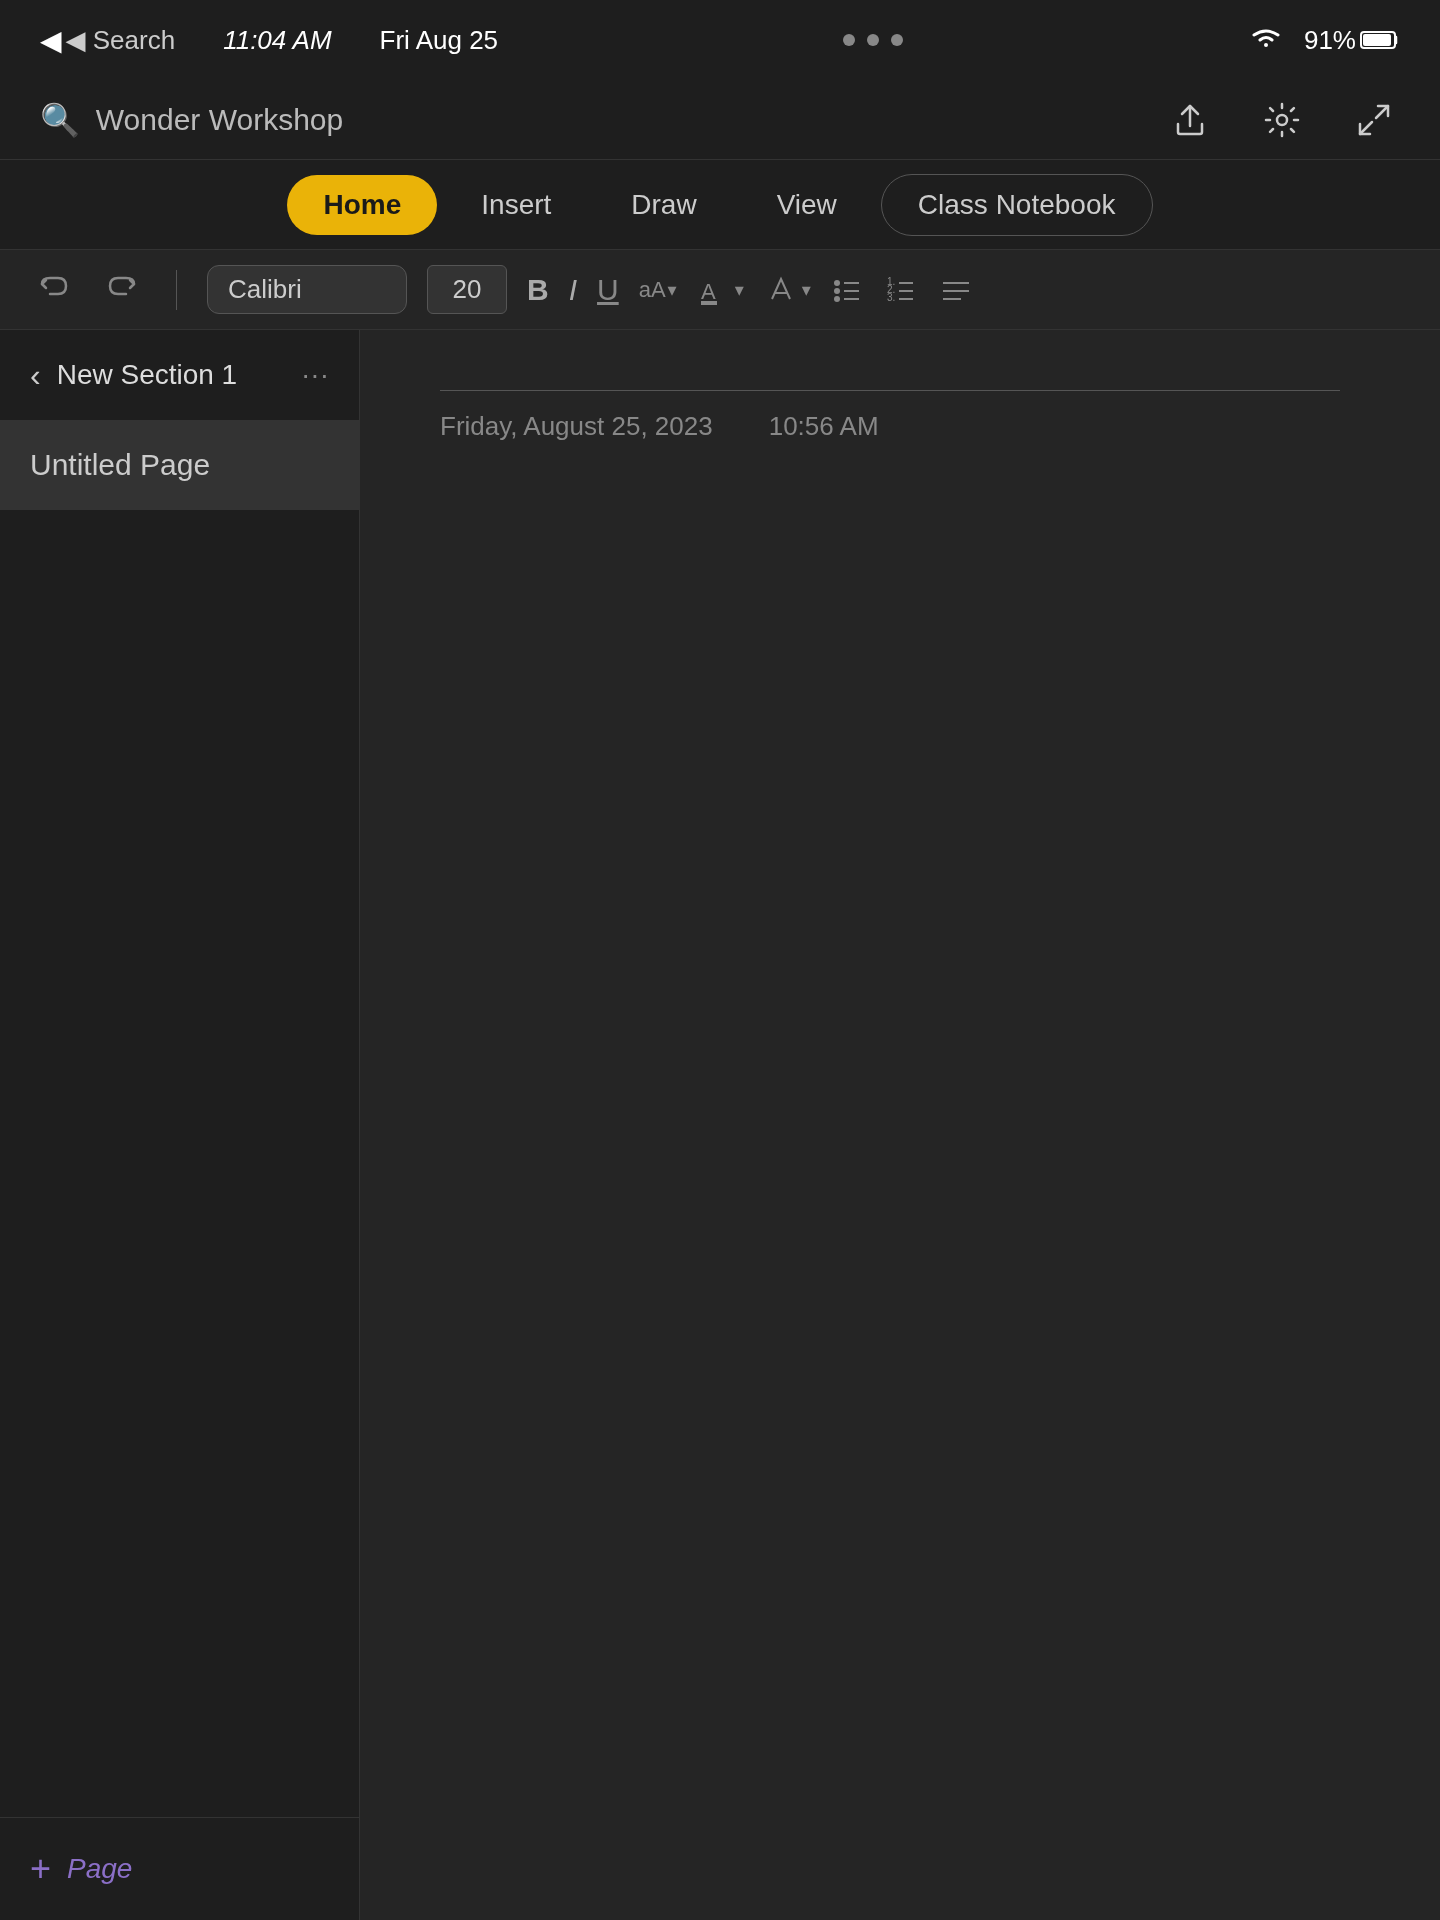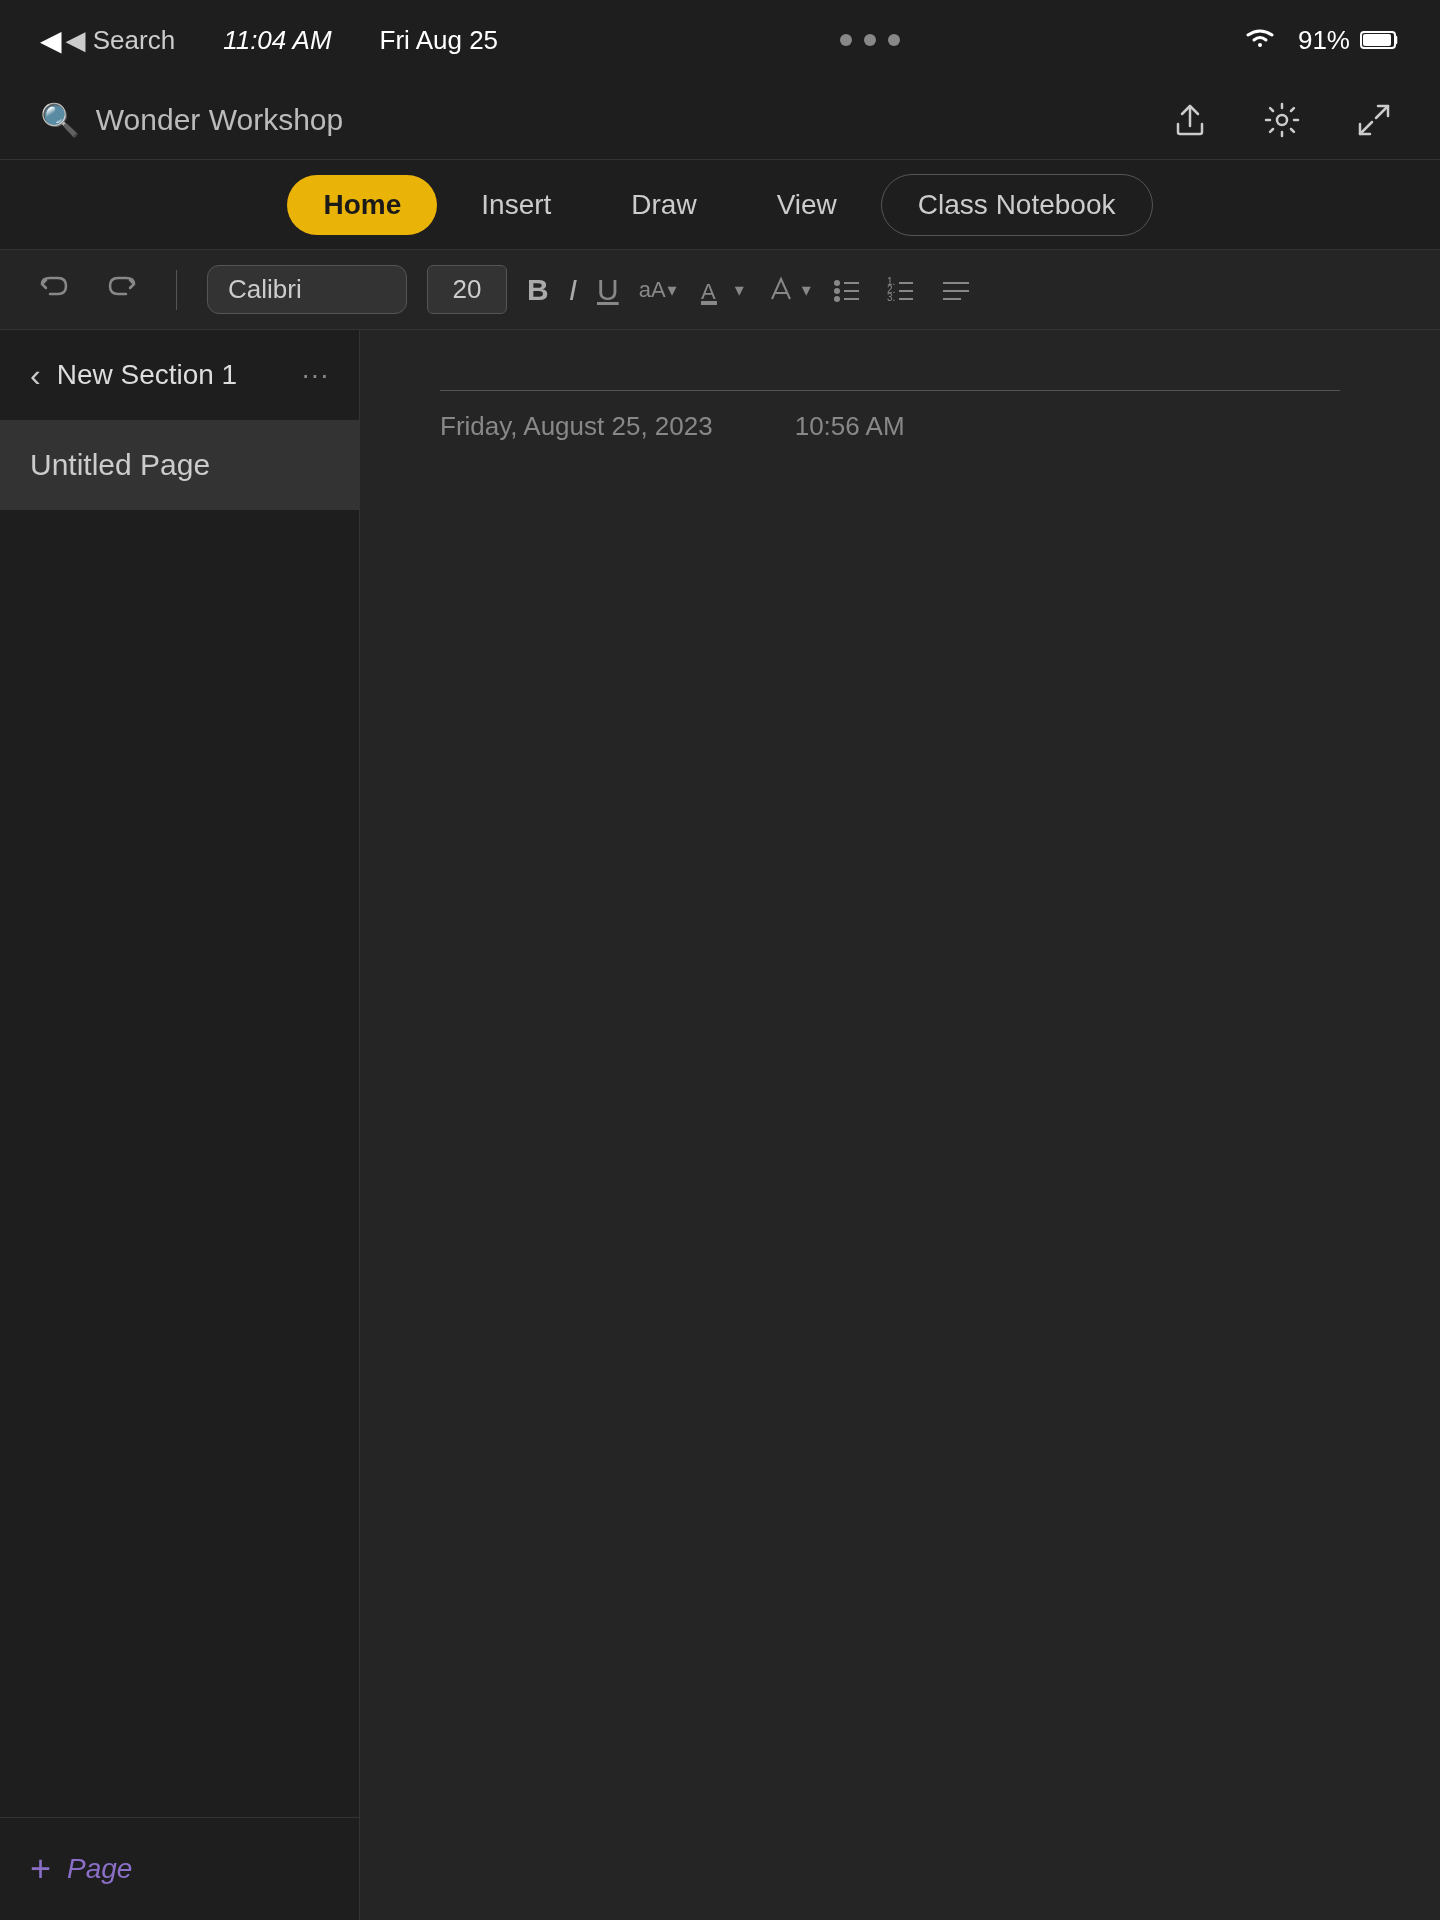--- a/index.html
+++ b/index.html
@@ -243,21 +243,21 @@
     .page-header-line {
       border: none;
       border-top: 1px solid #555;
       margin-bottom: 20px;
       width: 100%;
       max-width: 900px;
     }
     .page-date-row {
       display: flex;
       align-items: flex-start;
-      gap: 82px;
+      gap: 56px;
       color: #888;
       font-size: 26px;
     }
     .page-date { }
     .page-time { }
   </style>
 </head>
 <body>
 
 <div class="status-bar">
@@ -277,21 +277,21 @@
   <div class="status-right">
 
     <span style="font-size:26px;">
       <svg width="36" height="28" viewBox="0 0 36 28" fill="none">
         <path d="M18 22 L18 22" stroke="#fff" stroke-width="4" stroke-linecap="round"></path>
         <path d="M12 17 Q18 12 24 17" stroke="#fff" stroke-width="3" fill="none" stroke-linecap="round"></path>
         <path d="M6 12 Q18 4 30 12" stroke="#fff" stroke-width="3" fill="none" stroke-linecap="round"></path>
       </svg>
     </span>
 
-    <span style="display:flex;align-items:center;gap:10px;font-size:26px;">
+    <span style="display:flex;align-items:center;gap:4px;font-size:26px;">
       <span style="font-size:26px;">91%</span>
       <svg width="40" height="22" viewBox="0 0 40 22" fill="none">
         <rect x="1" y="3" width="34" height="16" rx="3" stroke="#fff" stroke-width="2"></rect>
         <rect x="3" y="5" width="28" height="12" rx="2" fill="#fff"></rect>
         <path d="M36 8 L36 14" stroke="#fff" stroke-width="2.5" stroke-linecap="round"></path>
       </svg>
     </span>
   </div>
 </div>
 

